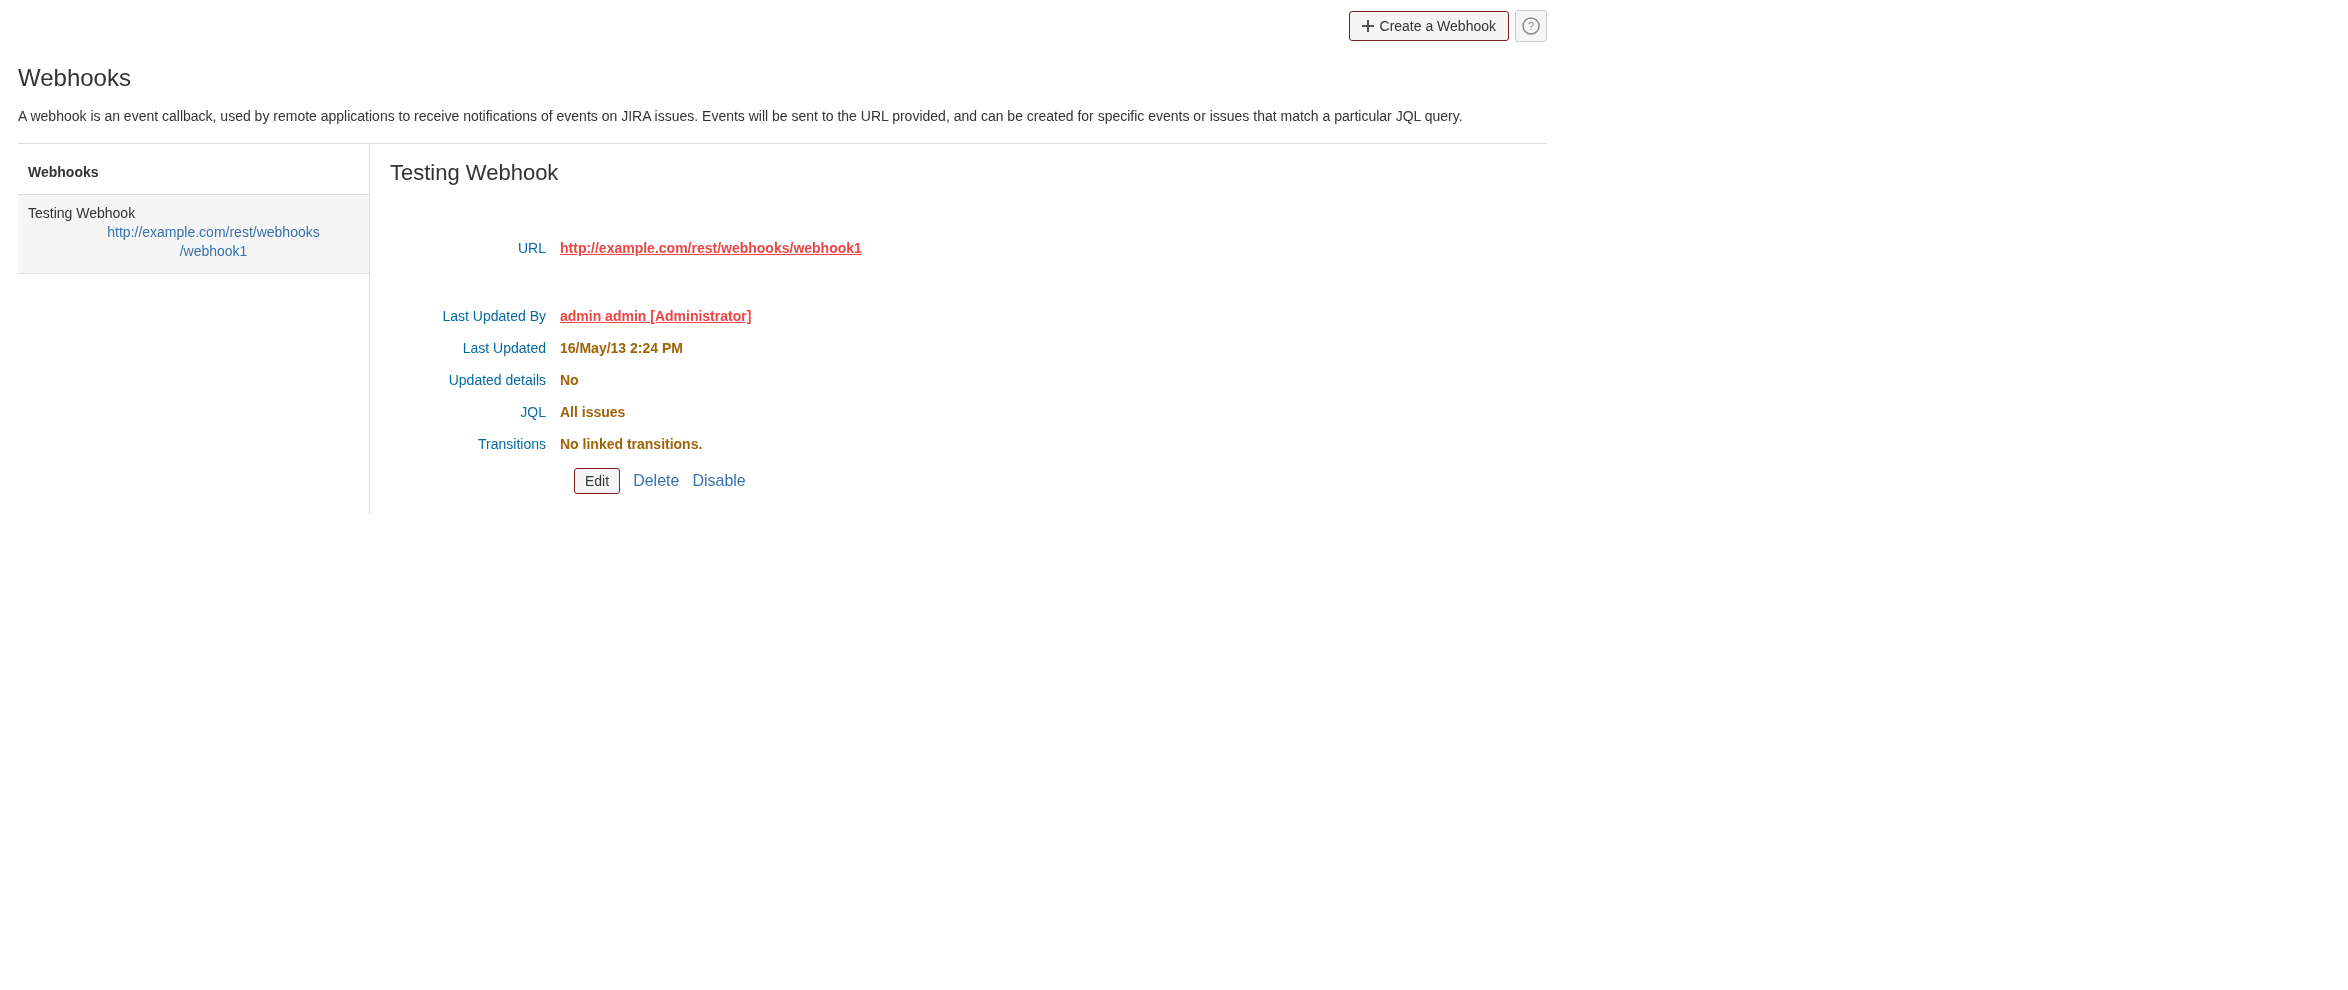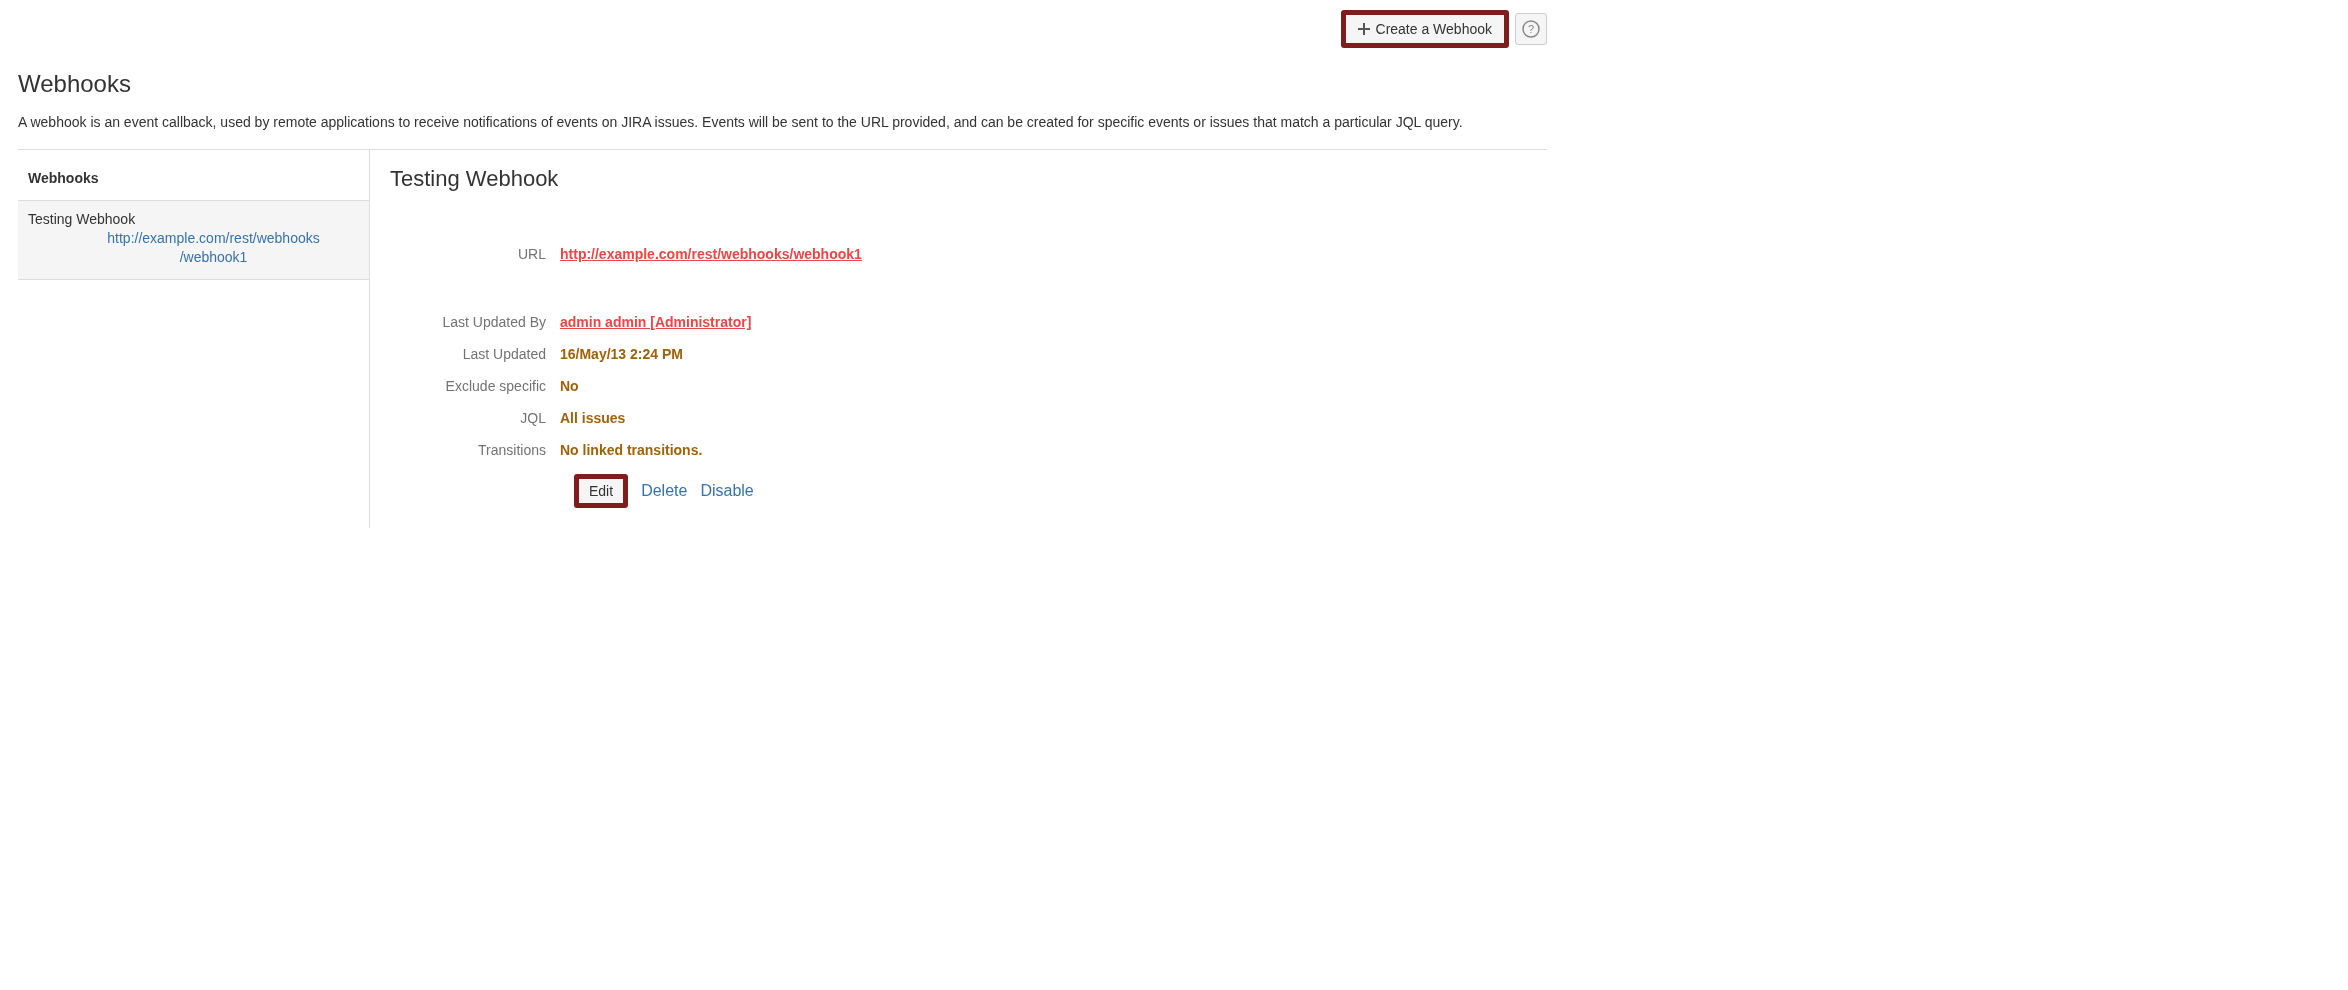--- a/index.html
+++ b/index.html
@@ -18,21 +18,21 @@
     justify-content: flex-end;
     align-items: center;
     gap: 6px;
     margin-bottom: 22px;
   }
   .btn {
     display: inline-flex;
     align-items: center;
     gap: 6px;
     background: #f5f5f5;
-    border: 5px solid #7f1d1d;
+    border: 1px solid #7f1d1d;
     border-radius: 3px;
     padding: 6px 12px;
     font-size: 14px;
     color: #333;
     cursor: pointer;
   }
   .btn-small {
     padding: 4px 10px;
     font-size: 14px;
   }
@@ -105,21 +105,21 @@
     margin-bottom: 18px;
   }
   .detail-row {
     display: flex;
     align-items: baseline;
     margin-bottom: 16px;
   }
   .detail-label {
     width: 170px;
     text-align: right;
-    color: #737373;
+    color: #0369a1;
     font-size: 14px;
     padding-right: 14px;
   }
   .detail-value {
     font-size: 14px;
     font-weight: bold;
     color: #a16207;
   }
   .detail-value.link {
     color: #ef4444;
@@ -191,21 +191,21 @@
         <div class="detail-label">Last Updated By</div>
         <a class="detail-value link" href="#">admin admin [Administrator]</a>
       </div>
 
       <div class="detail-row">
         <div class="detail-label">Last Updated</div>
         <div class="detail-value">16/May/13 2:24 PM</div>
       </div>
 
       <div class="detail-row">
-        <div class="detail-label">Exclude specific</div>
+        <div class="detail-label">Updated details</div>
         <div class="detail-value">No</div>
       </div>
 
       <div class="detail-row">
         <div class="detail-label">JQL</div>
         <div class="detail-value">All issues</div>
       </div>
 
 
       <div class="detail-row">

